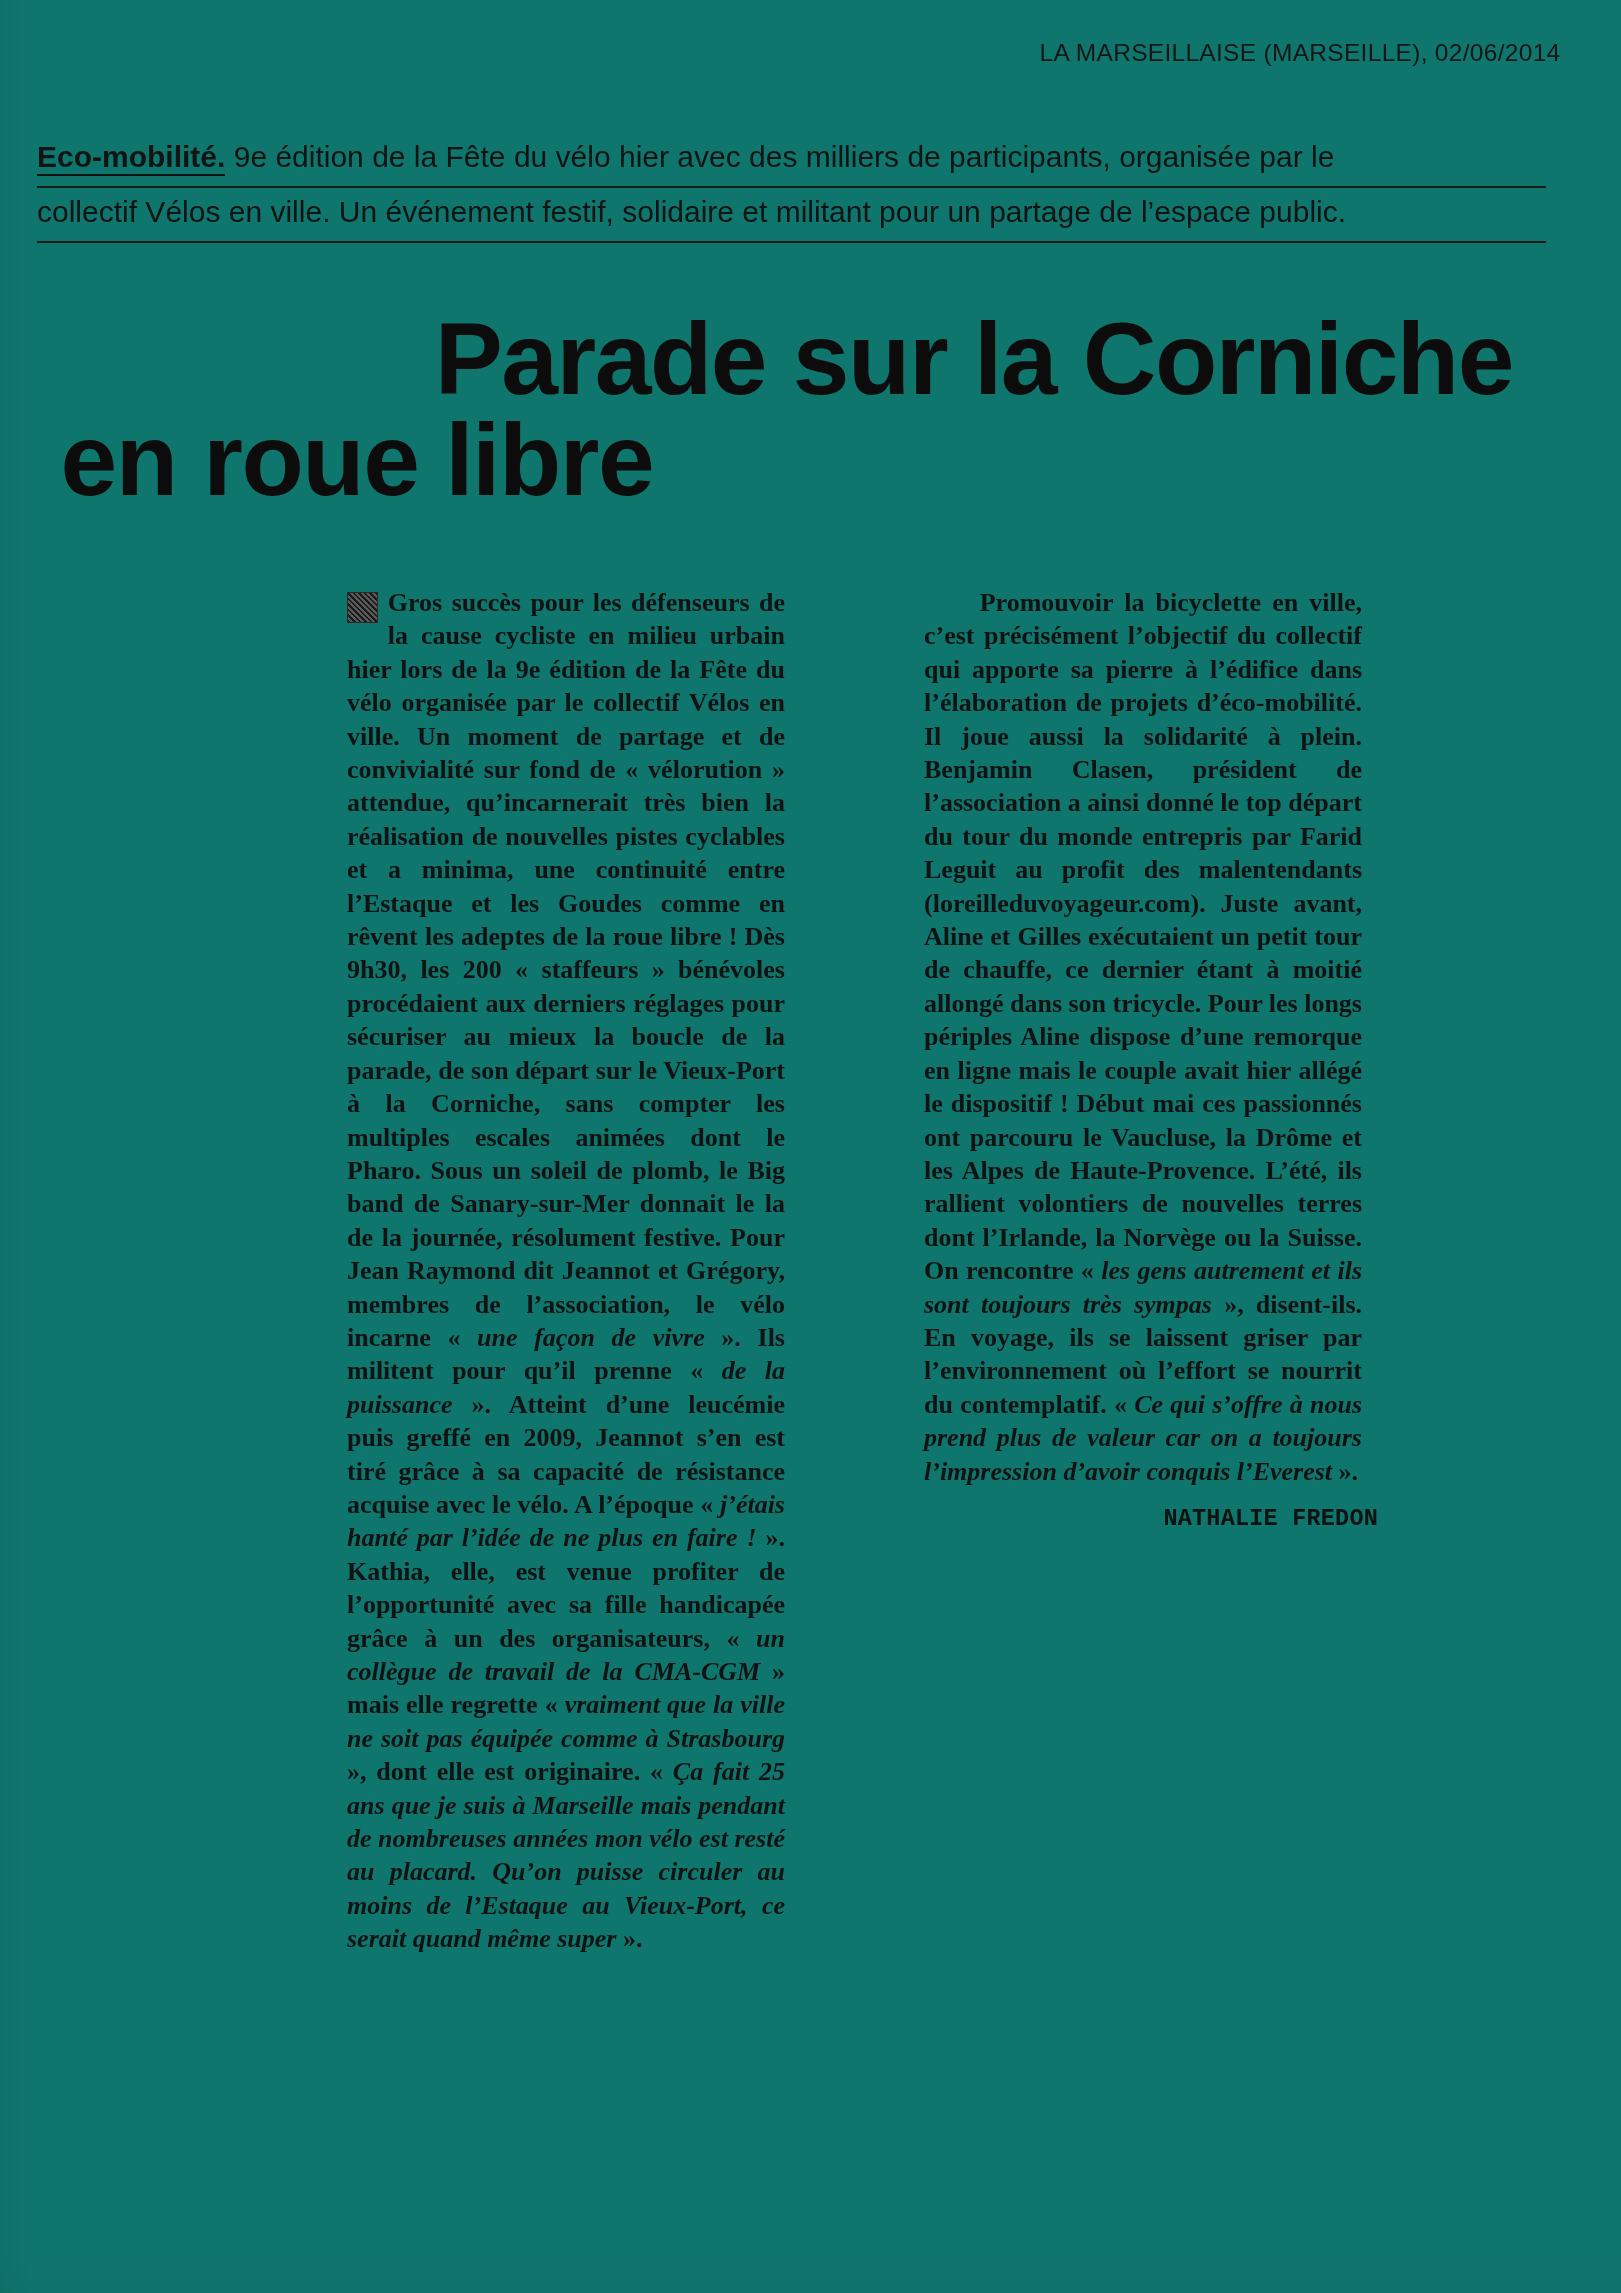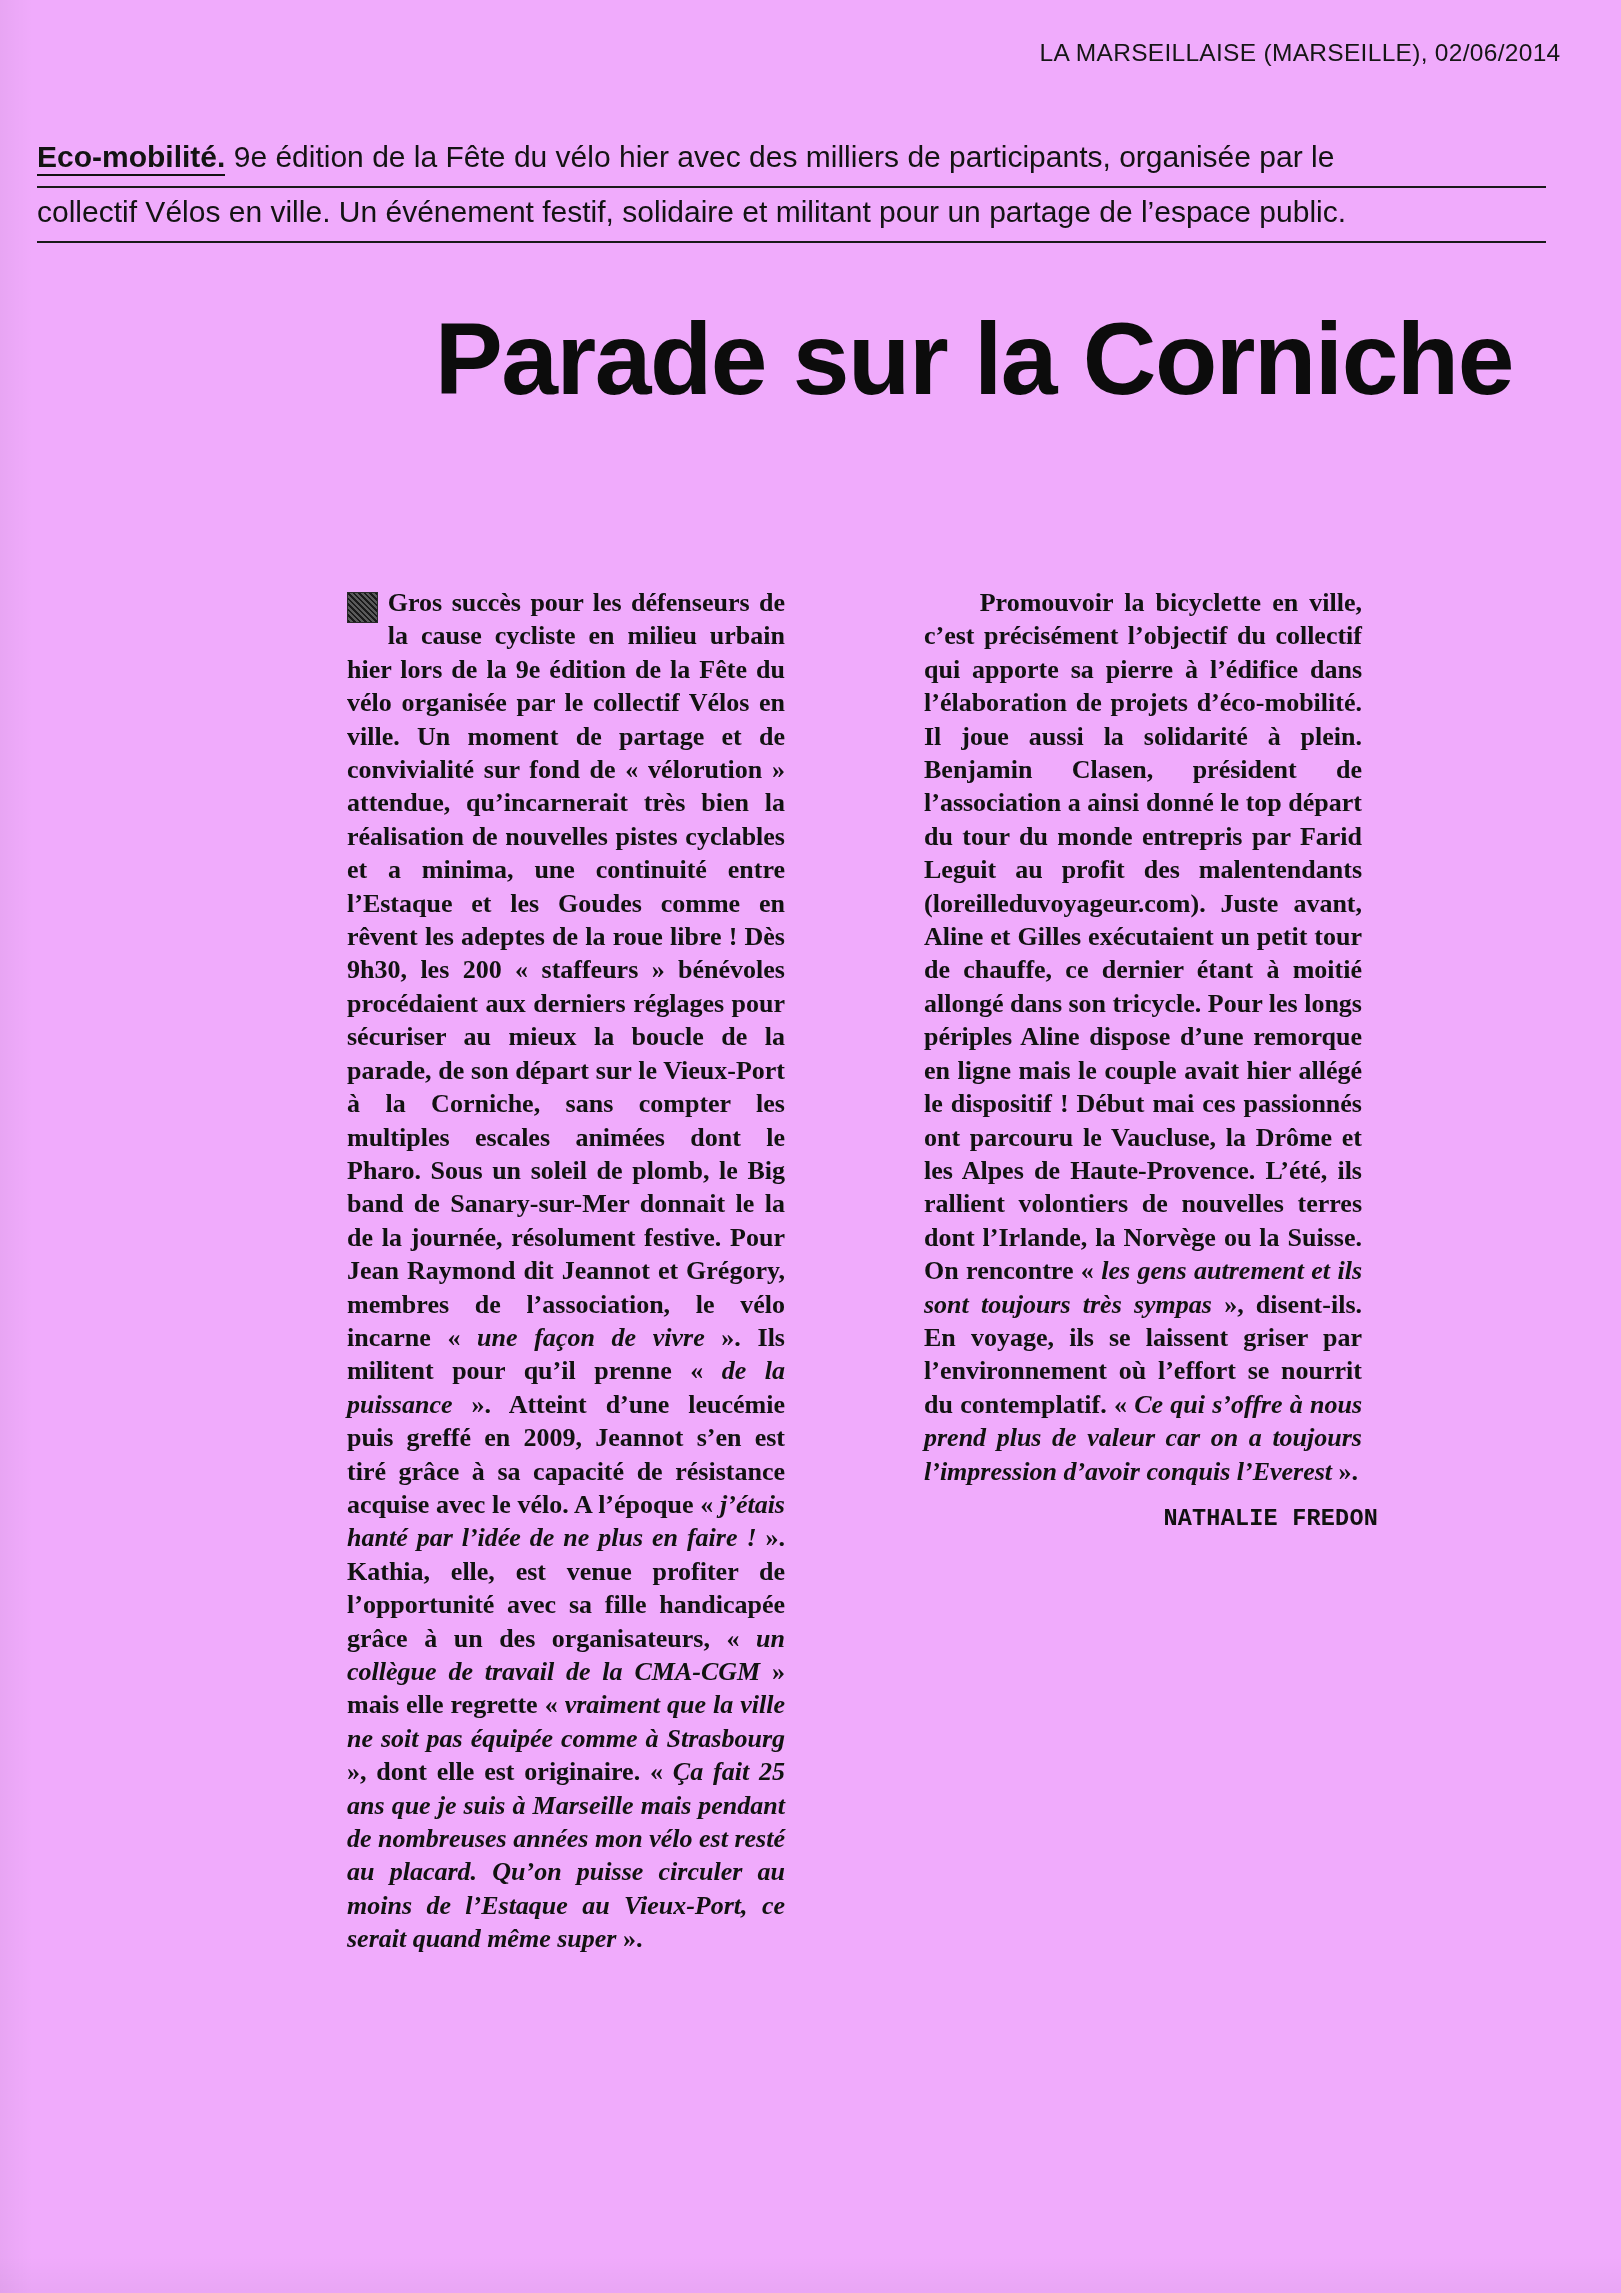--- a/index.html
+++ b/index.html
@@ -4,21 +4,21 @@
 <style>
   html, body {
     margin: 0;
     padding: 0;
     background: #ffffff;
   }
   .page {
     width: 1621px;
     height: 2294px;
     position: relative;
-    background: #f0abfc;
+    background: #0f766e;
     font-family: "Liberation Serif", serif;
     color: #111;
     overflow: hidden;
     box-sizing: border-box;
   }
   .inner {
     position: absolute;
     left: 37px;
     top: 0;
     width: 1547px;
@@ -149,20 +149,21 @@
 
     <div class="masthead">LA MARSEILLAISE (MARSEILLE), 02/06/2014</div>
 
     <div class="standfirst">
       <span class="sf-line"><span class="kicker">Eco-mobilité.</span><span> 9e édition de la Fête du vélo hier avec des milliers de participants, organisée par le</span></span>
       <span class="sf-line">collectif Vélos en ville. Un événement festif, solidaire et militant pour un partage de l’espace public.</span>
     </div>
 
     <h1 class="headline">
       <span class="hl-line l1">Parade sur la Corniche</span>
+      <span class="hl-line l2">en roue libre</span>
     </h1>
 
     <div class="cols">
       <div class="col col-1">
         <p><span class="dropcap-box"></span>Gros succès pour les défenseurs de la cause cycliste en milieu urbain hier lors de la 9e édition de la Fête du vélo organisée par le collectif Vélos en ville. Un moment de partage et de convivialité sur fond de « vélorution » attendue, qu’incarnerait très bien la réalisation de nouvelles pistes cyclables et a minima, une continuité entre l’Estaque et les Goudes comme en rêvent les adeptes de la roue libre ! Dès 9h30, les 200 « staffeurs » bénévoles procédaient aux derniers réglages pour sécuriser au mieux la boucle de la parade, de son départ sur le Vieux-Port à la Corniche, sans compter les multiples escales animées dont le Pharo. Sous un soleil de plomb, le Big band de Sanary-sur-Mer donnait le la de la journée, résolument festive. Pour Jean Raymond dit Jeannot et Grégory, membres de l’association, le vélo incarne « <em>une façon de vivre</em> ». Ils militent pour qu’il prenne « <em>de la puissance</em> ». Atteint d’une leucémie puis greffé en 2009, Jeannot s’en est tiré grâce à sa capacité de résistance acquise avec le vélo. A l’époque « <em>j’étais hanté par l’idée de ne plus en faire !</em> ». Kathia, elle, est venue profiter de l’opportunité avec sa fille handicapée grâce à un des organisateurs, « <em>un collègue de travail de la CMA-CGM</em> » mais elle regrette « <em>vraiment que la ville ne soit pas équipée comme à Strasbourg</em> », dont elle est originaire. « <em>Ça fait 25 ans que je suis à Marseille mais pendant de nombreuses années mon vélo est resté au placard. Qu’on puisse circuler au moins de l’Estaque au Vieux-Port, ce serait quand même super</em> ».</p>
       </div>
       <div class="col col-2">
         <p>&nbsp;&nbsp;&nbsp;&nbsp;&nbsp;Promouvoir la bicyclette en ville, c’est précisément l’objectif du collectif qui apporte sa pierre à l’édifice dans l’élaboration de projets d’éco-mobilité. Il joue aussi la solidarité à plein. Benjamin Clasen, président de l’association a ainsi donné le top départ du tour du monde entrepris par Farid Leguit au profit des malentendants (loreilleduvoyageur.com). Juste avant, Aline et Gilles exécutaient un petit tour de chauffe, ce dernier étant à moitié allongé dans son tricycle. Pour les longs périples Aline dispose d’une remorque en ligne mais le couple avait hier allégé le dispositif ! Début mai ces passionnés ont parcouru le Vaucluse, la Drôme et les Alpes de Haute-Provence. L’été, ils rallient volontiers de nouvelles terres dont l’Irlande, la Norvège ou la Suisse. On rencontre « <em>les gens autrement et ils sont toujours très sympas</em> », disent-ils. En voyage, ils se laissent griser par l’environnement où l’effort se nourrit du contemplatif. « <em>Ce qui s’offre à nous prend plus de valeur car on a toujours l’impression d’avoir conquis l’Everest</em> ».</p>
         <div class="byline">NATHALIE FREDON</div>
       </div>

